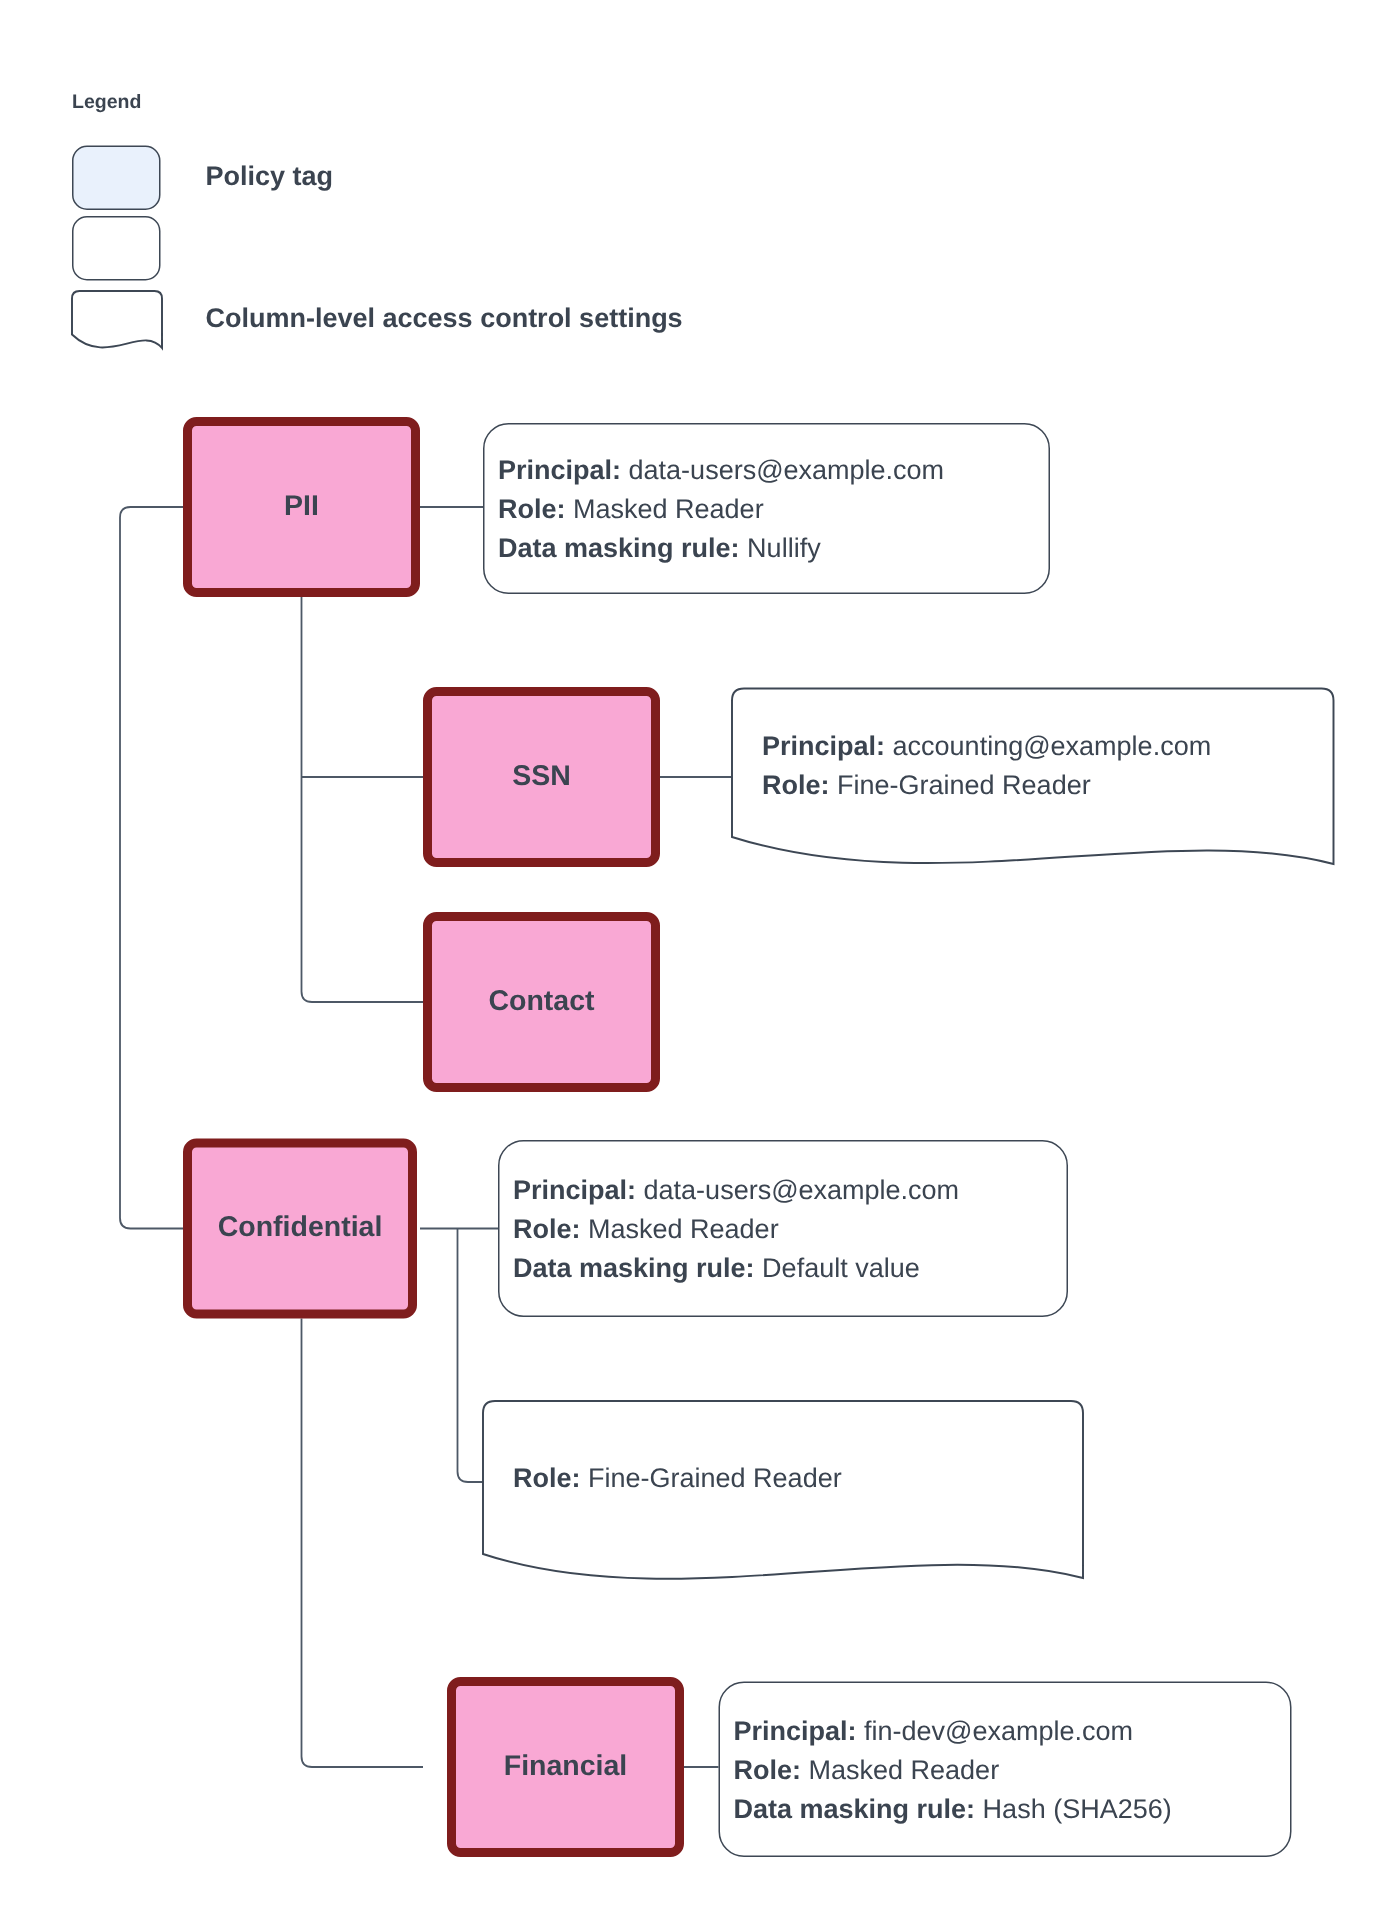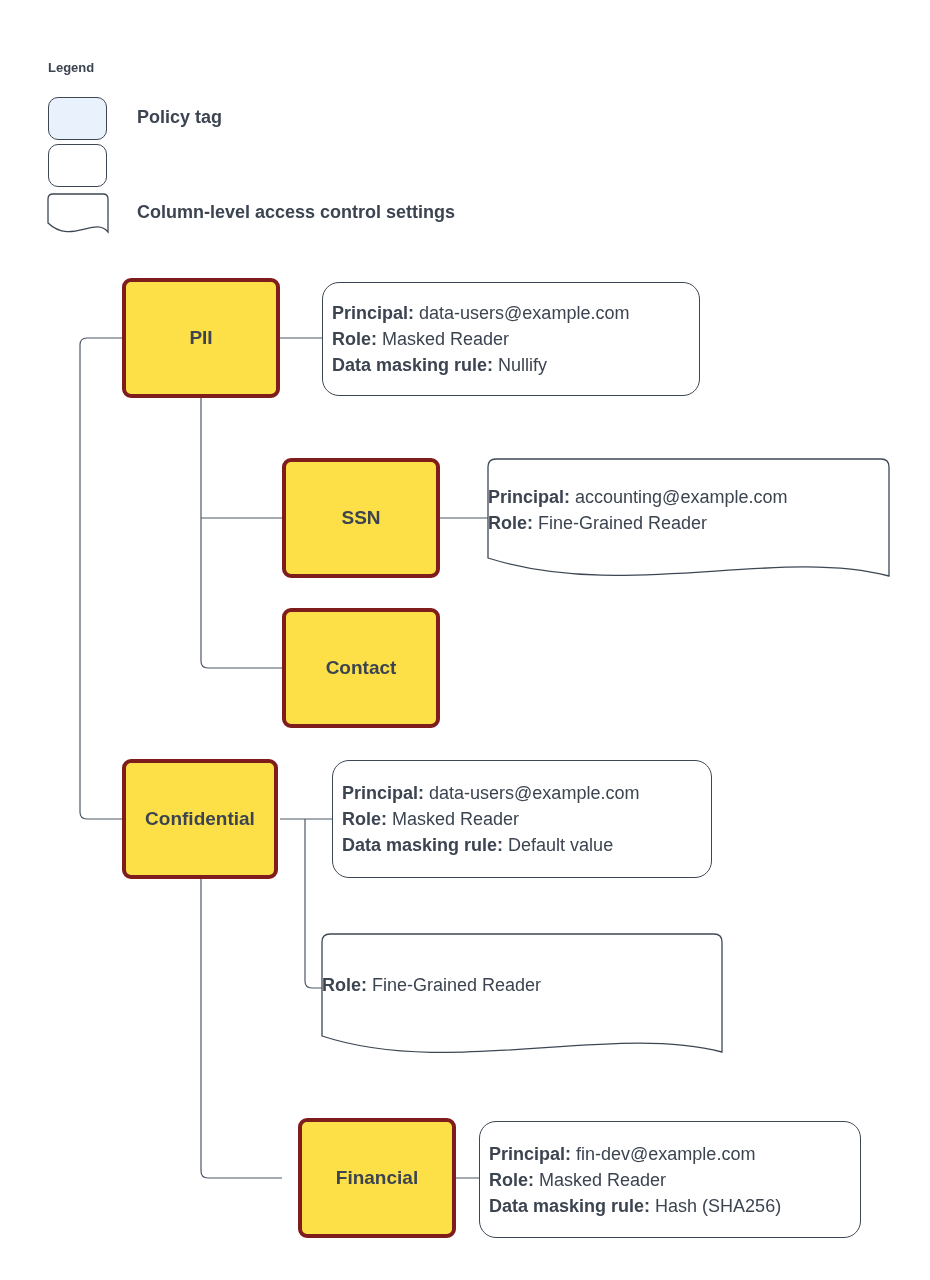--- a/index.html
+++ b/index.html
@@ -7,39 +7,39 @@
     position:relative;
     width:930px;height:1280px;
     background:#ffffff;
     font-family:"Liberation Sans","DejaVu Sans",sans-serif;
     color:#3b4450;
     overflow:hidden;
   }
   #wires{position:absolute;left:0;top:0;width:930px;height:1280px;}
   .tagbox{
     position:absolute;
-    background:#fde047;
-    border:4px solid #7f1d1d;
+    background:#f9a8d4;
+    border:6px solid #7f1d1d;
     border-radius:9px;
     display:flex;align-items:center;justify-content:center;
     font-weight:bold;font-size:19px;
     box-sizing:border-box;
   }
   .policybox{
     position:absolute;
     background:#ffffff;
     border:1px solid #3d4754;
     border-radius:17px;
     display:flex;flex-direction:column;justify-content:center;
     padding-left:9px;box-sizing:border-box;
   }
   .doctext{
     position:absolute;
     display:flex;flex-direction:column;justify-content:center;
-    box-sizing:border-box;
+    padding-left:20px;box-sizing:border-box;
   }
   .pline{font-size:18px;line-height:26px;white-space:nowrap;}
   .pline b{font-weight:bold;}
   
   .legend-title{
     position:absolute;left:48px;top:60px;
     font-size:13px;font-weight:bold;
   }
   .swatch{
     position:absolute;left:48px;width:59px;height:43px;

